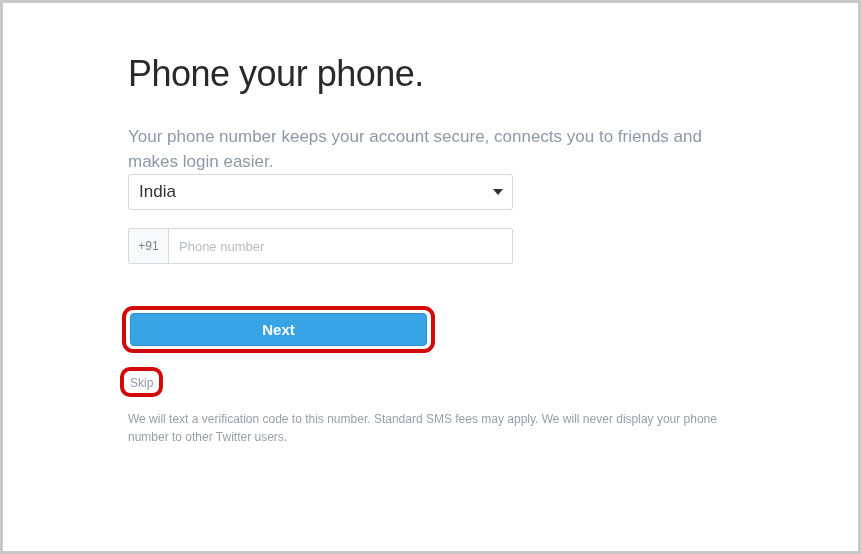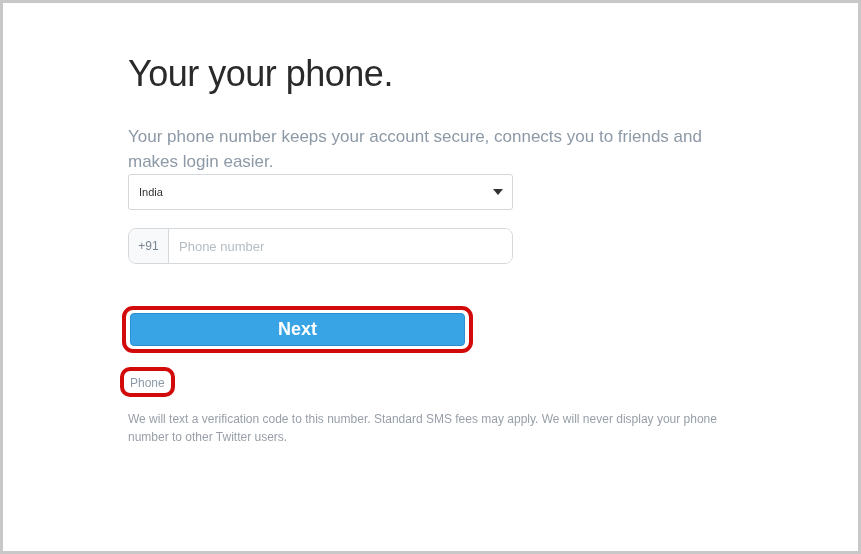--- a/index.html
+++ b/index.html
@@ -37,21 +37,21 @@
     .field-row {
       margin-bottom: 18px;
     }
     .country-select {
       width: 385px;
       height: 36px;
       border: 1px solid #d4d9dd;
       border-radius: 3px;
       background: #fff;
       padding: 0 10px;
-      font-size: 11px;
+      font-size: 17px;
       color: #333;
       appearance: none;
       -webkit-appearance: none;
       position: relative;
       cursor: pointer;
     }
     .select-wrap {
       position: relative;
       width: 385px;
     }
@@ -65,21 +65,21 @@
       height: 0;
       border-left: 5px solid transparent;
       border-right: 5px solid transparent;
       border-top: 6px solid #333;
     }
     .phone-wrap {
       display: flex;
       width: 385px;
       height: 36px;
       border: 1px solid #d4d9dd;
-      border-radius: 8px;
+      border-radius: 2px;
       overflow: hidden;
       background: #fff;
     }
     .prefix {
       width: 40px;
       background: #f7f9fa;
       border-right: 1px solid #d4d9dd;
       color: #7a8591;
       font-size: 12px;
       display: flex;
@@ -91,26 +91,26 @@
       border: none;
       outline: none;
       padding: 0 10px;
       font-size: 13px;
       color: #ef4444;
     }
     .phone-input::placeholder {
       color: #b5bdc4;
     }
     .next-btn {
-      width: 335px;
+      width: 297px;
       height: 33px;
       background: #38a4e6;
       border: 1px solid #2c8fd0;
       color: #fff;
-      font-size: 18px;
+      font-size: 15px;
       font-weight: 700;
       border-radius: 4px;
       cursor: pointer;
       display: flex;
       align-items: center;
       justify-content: center;
       margin: 0;
     }
     .highlight-next {
       position: relative;
@@ -167,21 +167,21 @@
       margin-top: 14px;
       line-height: 1.45;
       max-width: 620px;
     }
   </style>
 </head>
 <body>
 
 <div class="frame">
 
-  <h1 class="title">Your your phone.</h1>
+  <h1 class="title">Phone your phone.</h1>
 
   <p class="subtitle">Your phone number keeps your account secure, connects you to friends and makes login easier.</p>
 
   <div class="field-row">
     <div class="select-wrap">
       <div class="country-select" style="display:flex;align-items:center;">
         <span>India</span>
       </div>
       <span class="select-arrow"></span>
     </div>
@@ -192,18 +192,18 @@
       <div class="prefix">+91</div>
       <input class="phone-input" type="text" placeholder="Phone number" style="">
     </div>
   </div>
 
   <div class="highlight-next">
     <button class="next-btn">Next</button>
   </div>
   <br>
   <div class="highlight-skip">
-    <a class="skip-link">Phone</a>
+    <a class="skip-link">Skip</a>
   </div>
 
   <p class="disclaimer">We will text a verification code to this number. Standard SMS fees may apply. We will never display your phone number to other Twitter users.</p>
 
 </div>
 
 </body></html>

